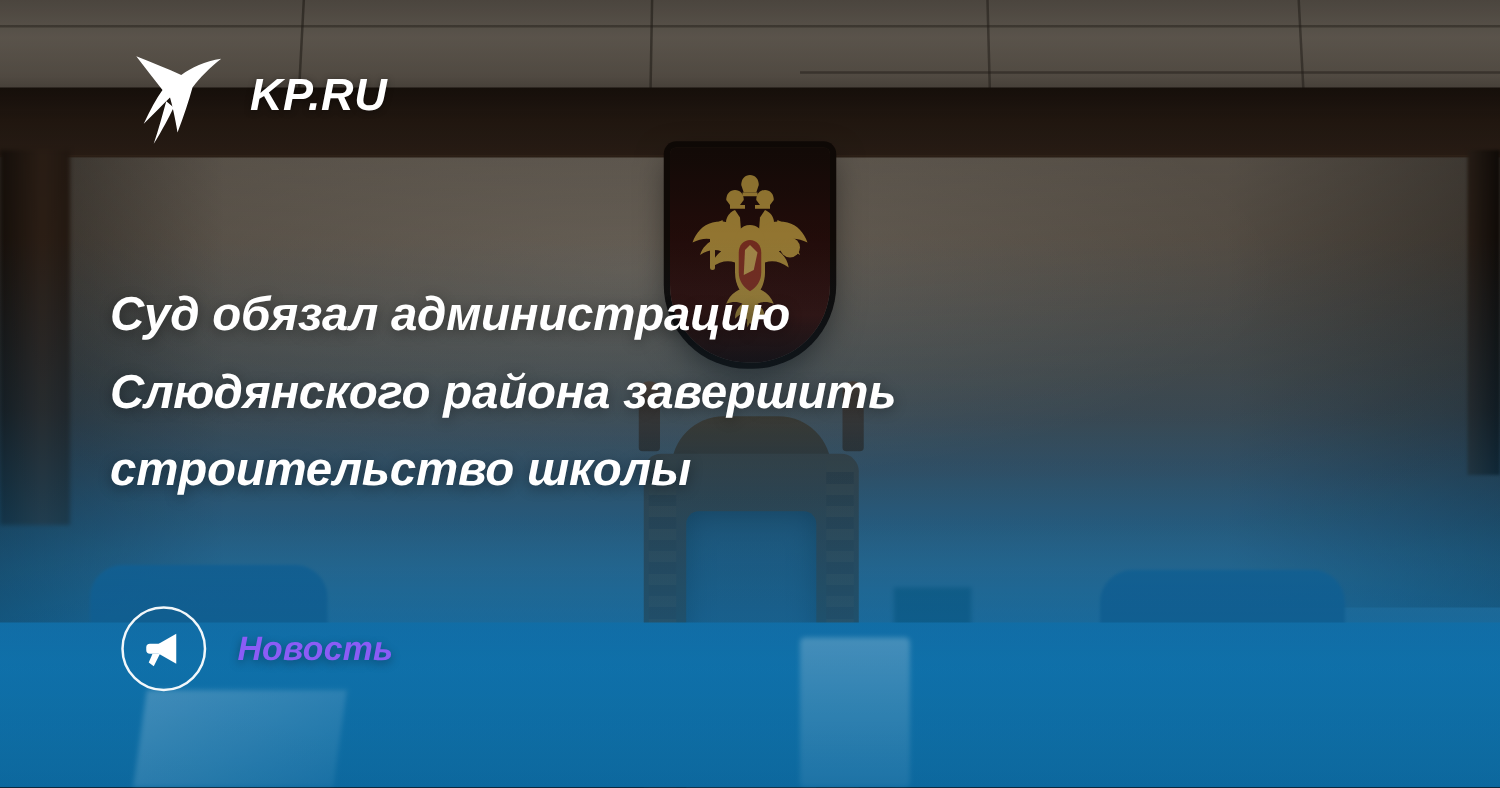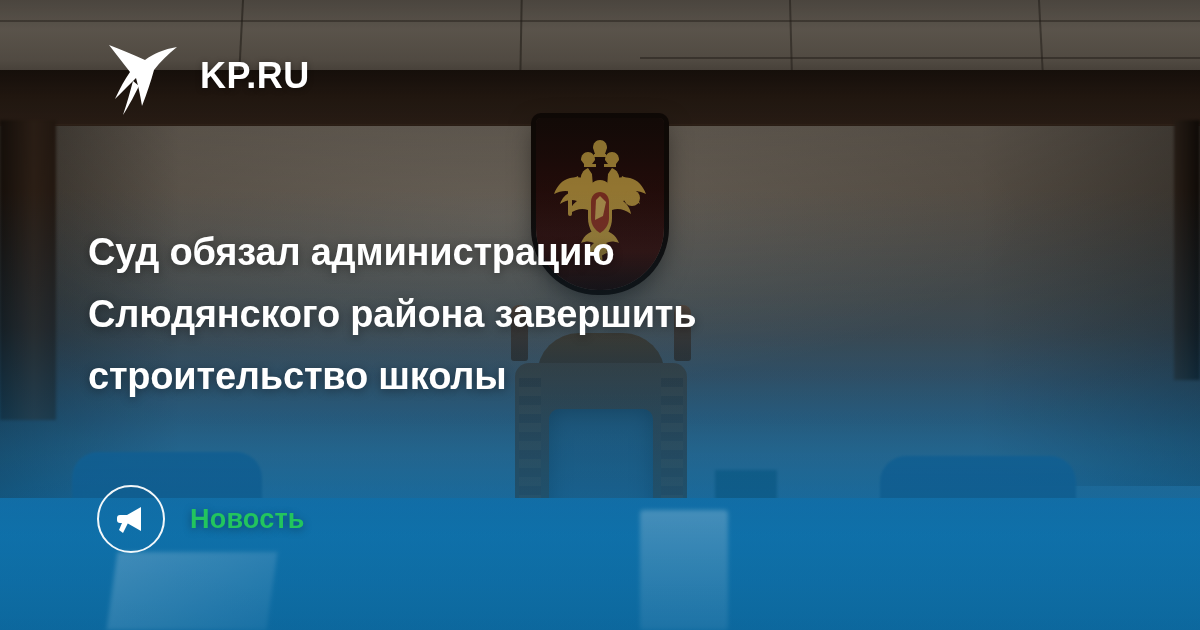--- a/index.html
+++ b/index.html
@@ -5,20 +5,21 @@
 <style>
   html,body{margin:0;padding:0;background:#000;}
   *{box-sizing:border-box;}
 
   .card{
     position:relative;
     width:1200px;height:630px;
     overflow:hidden;
     font-family:"Liberation Sans","DejaVu Sans",sans-serif;
     background:#13232e;
+    font-style:italic;
   }
 
   
   .photo{position:absolute;inset:0;overflow:hidden;}
 
   
   .ceiling{
     position:absolute;left:0;top:0;width:100%;height:78px;
     background:
       linear-gradient(180deg,#6b6359 0%,#7d7468 38%,#6d6459 78%,#554d44 100%);
@@ -227,21 +228,21 @@
     display:flex;align-items:center;gap:25px;
   }
   .badge-circle{
     width:68px;height:68px;border-radius:50%;
     border:2px solid rgba(255,255,255,.95);
     display:flex;align-items:center;justify-content:center;
     flex:0 0 auto;
   }
   .megaphone{width:34px;height:34px;display:block;}
   .badge-label{
-    color:#22c55e;font-size:27px;font-weight:700;line-height:1;
+    color:#8b5cf6;font-size:27px;font-weight:700;line-height:1;
     letter-spacing:.2px;
     text-shadow:0 2px 8px rgba(0,0,0,.35);
   }
 </style>
 </head>
 <body>
 
 <div class="card">
 
   <div class="photo">

